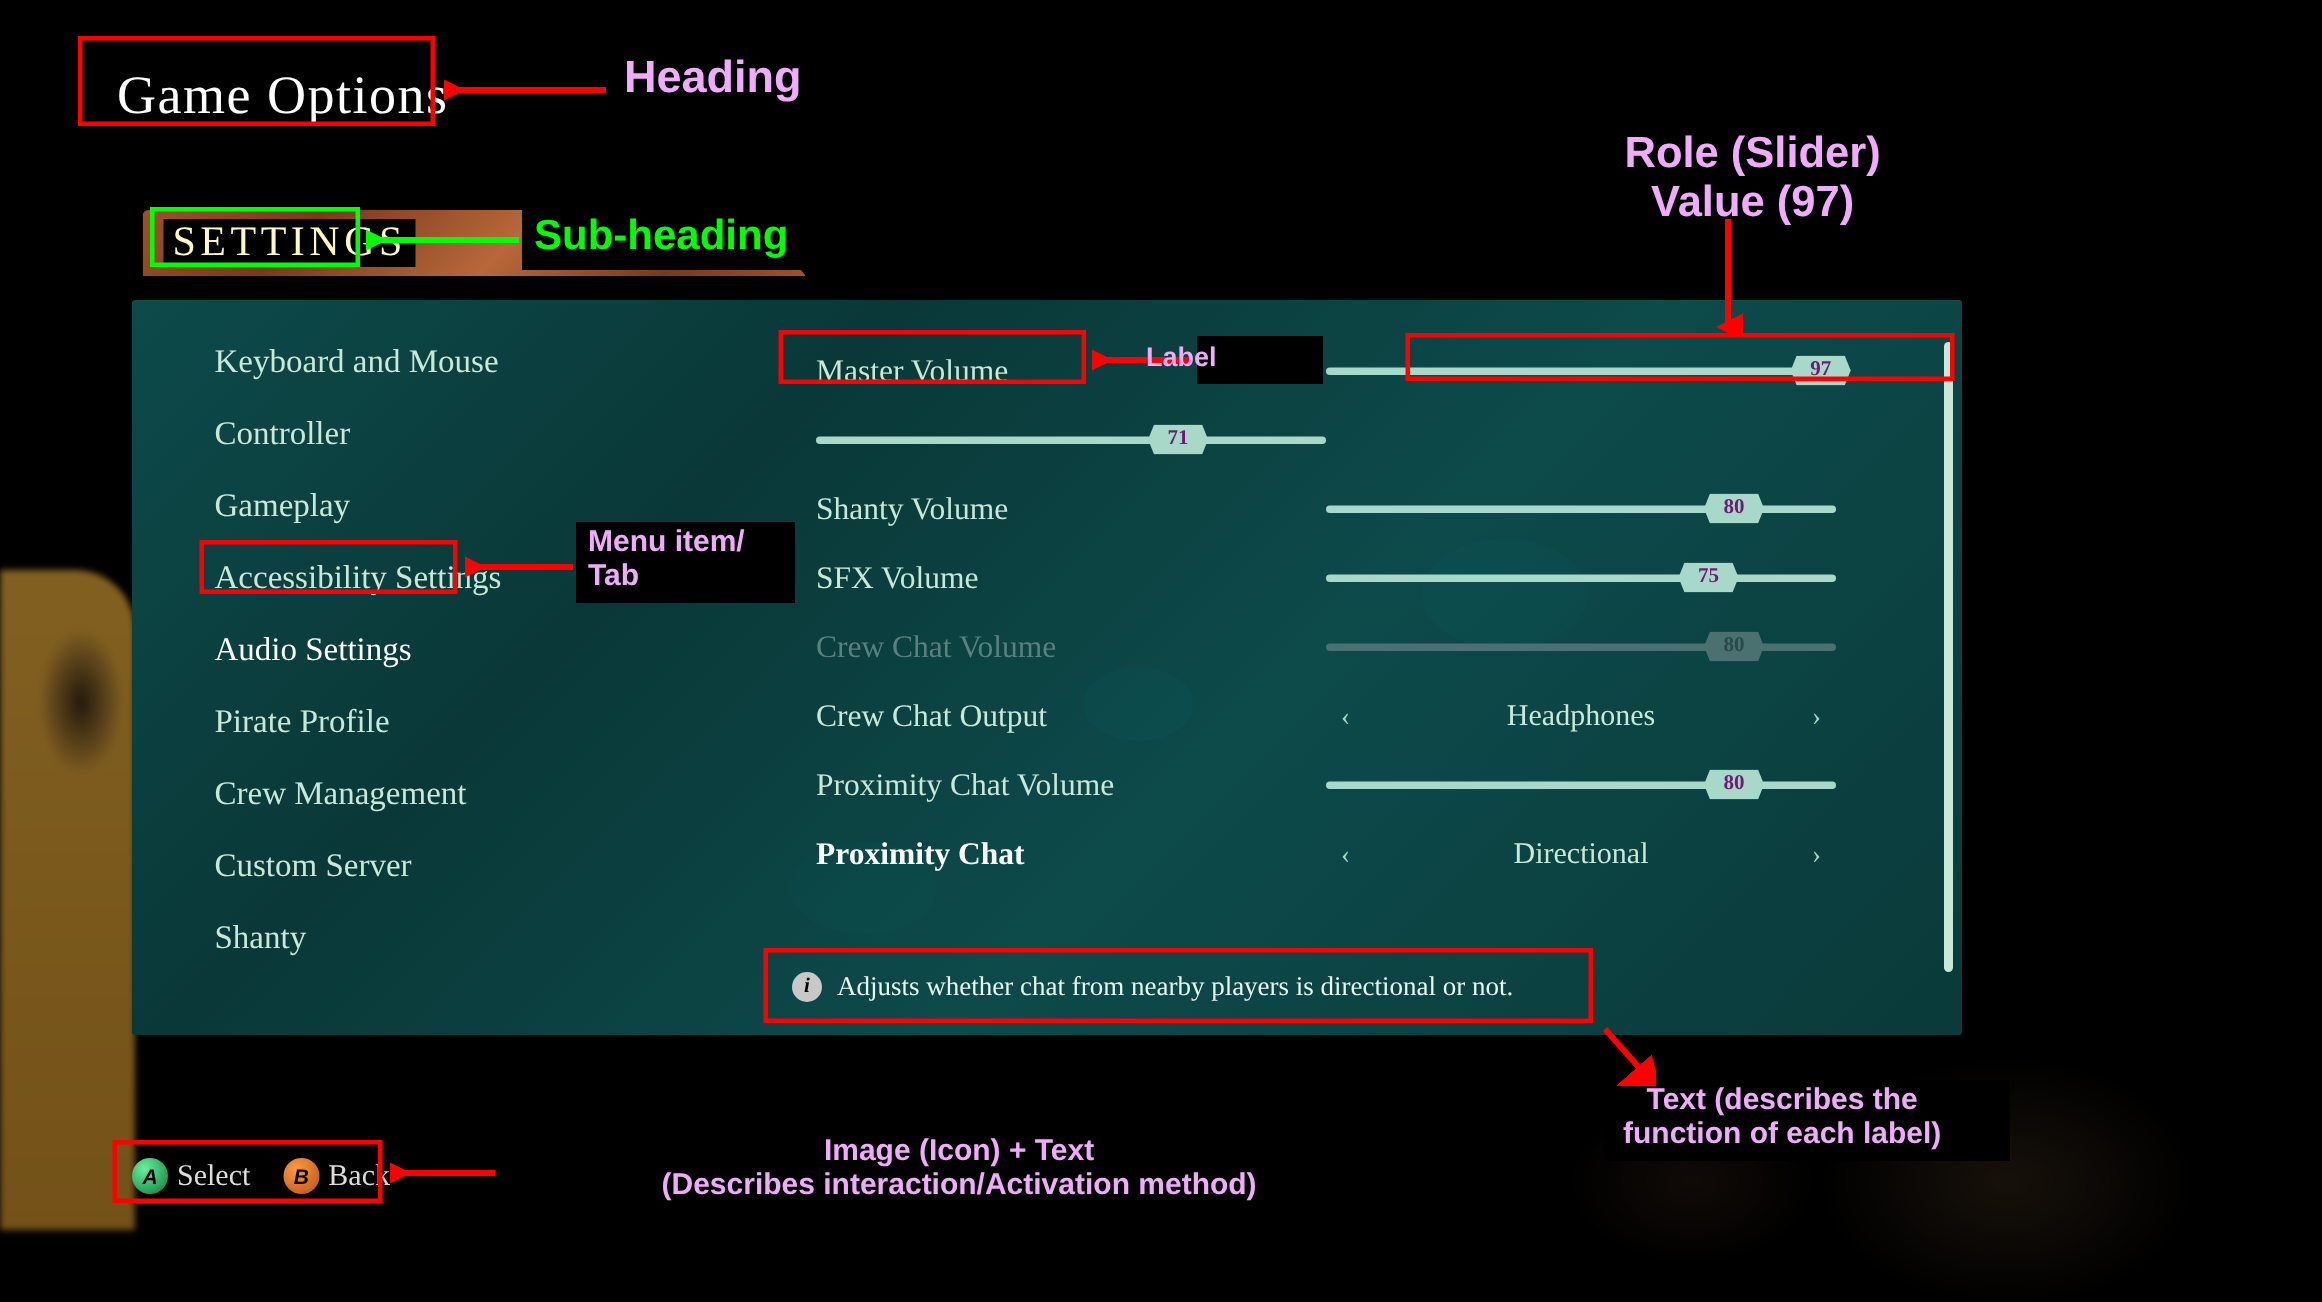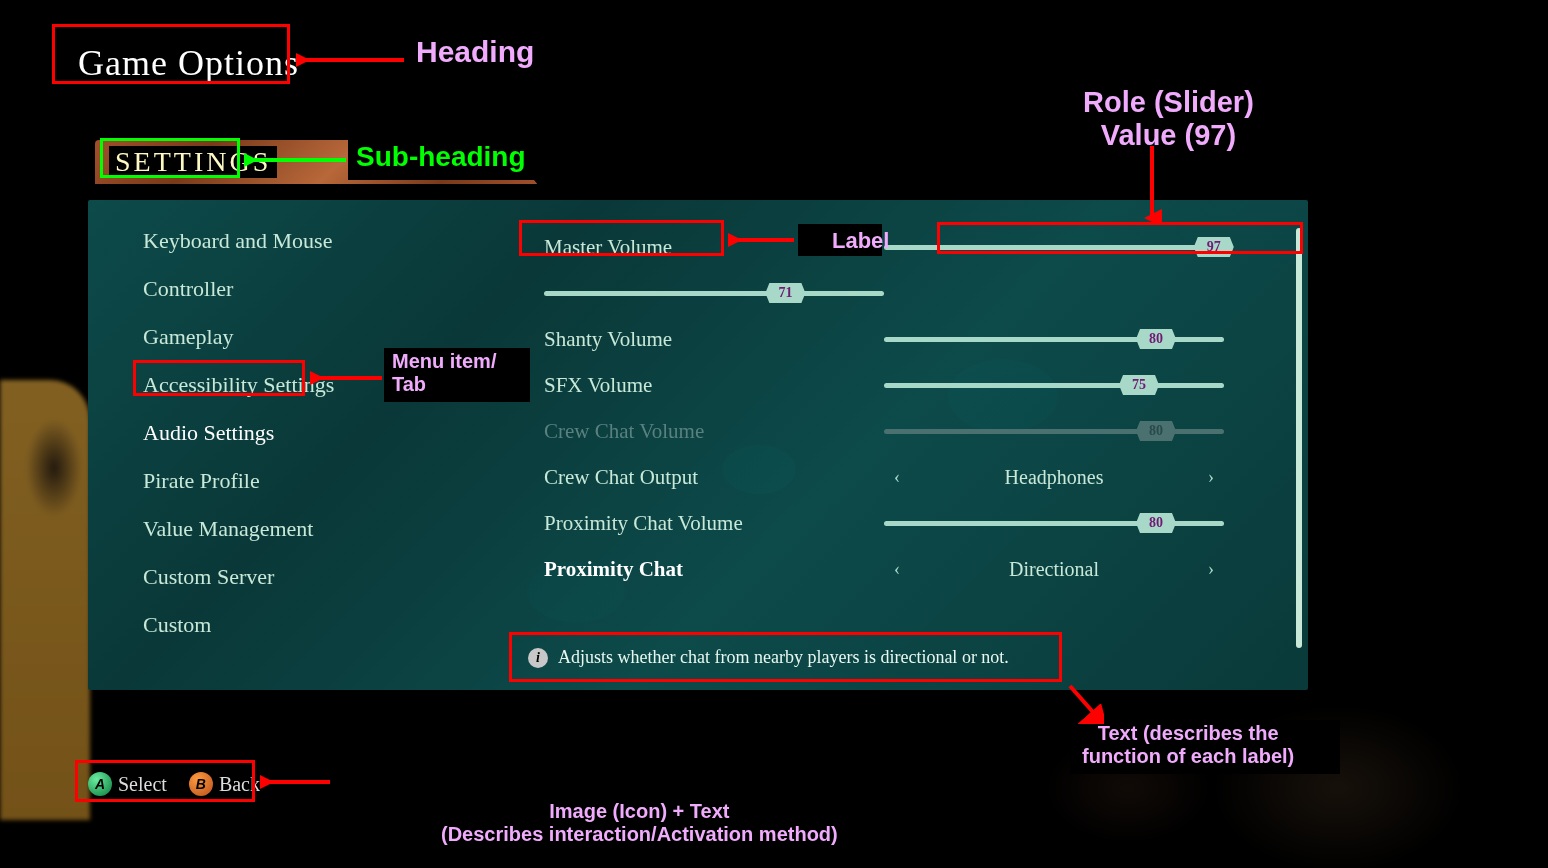--- a/index.html
+++ b/index.html
@@ -255,23 +255,23 @@
 <div class="settings-panel">
   <div class="panel-pattern"></div>
 
   <div class="sidebar" id="sidebar">
       <div class="sidebar-item"><span>Keyboard and Mouse</span></div>
       <div class="sidebar-item"><span>Controller</span></div>
       <div class="sidebar-item"><span>Gameplay</span></div>
       <div class="sidebar-item"><span>Accessibility Settings</span></div>
       <div class="sidebar-item active"><span>Audio Settings</span></div>
       <div class="sidebar-item"><span>Pirate Profile</span></div>
-      <div class="sidebar-item"><span>Value Management</span></div>
+      <div class="sidebar-item"><span>Crew Management</span></div>
       <div class="sidebar-item"><span>Custom Server</span></div>
-      <div class="sidebar-item"><span>Custom</span></div>
+      <div class="sidebar-item"><span>Shanty</span></div>
     </div>
 
   <div class="content" id="content">
       <div class="row">
         <div class="row-label">Master Volume</div>
         <div class="control">
           <div class="slider">
             <div class="slider-track"></div>
             <div class="slider-thumb" style="left: 97%;">97</div>
           </div>
@@ -399,21 +399,21 @@
       <marker id="ah-r-d" markerWidth="10" markerHeight="10" refX="5" refY="8" orient="auto">
         <path d="M0,0 L5,10 L10,0 Z" fill="#ff0000"></path>
       </marker>
     </defs>
   <line x1="10" y1="2" x2="10" y2="74" stroke="#ff0000" stroke-width="4" marker-end="url(#ah-r-d)"></line>
 </svg>
 <div class="annotation-box" style="top:222px; left:937px; width:366px; height:32px;"></div>
 
 <div class="annotation-box" style="top:220px; left:519px; width:205px; height:36px;"></div>
 <div class="black-box" style="top:224px; left:798px; width:84px; height:32px;"></div>
-<span class="annotation-text" style="top:228px; left:832px; font-size:22px;">Label</span>
+<span class="annotation-text" style="top:228px; left:764px; font-size:18px;">Label</span>
 <svg class="arrow" style="top:230px; left:728px; width:68px; height:20px;">
   <line x1="66" y1="10" x2="6" y2="10" stroke="#ff0000" stroke-width="4" marker-end="url(#ah-r-l)"></line>
 </svg>
 
 <div class="annotation-box" style="top:360px; left:133px; width:172px; height:36px;"></div>
 <div class="black-box" style="top:348px; left:384px; width:146px; height:54px;"></div>
 <span class="annotation-text" style="top:350px; left:392px; font-size:20px; white-space:pre; line-height:1.15;">Menu item/
 Tab</span>
 <svg class="arrow" style="top:368px; left:310px; width:74px; height:20px;">
   <line x1="72" y1="10" x2="6" y2="10" stroke="#ff0000" stroke-width="4" marker-end="url(#ah-r-l)"></line>
@@ -427,17 +427,17 @@
   <defs>
       <marker id="ah-r-ul" markerWidth="10" markerHeight="10" refX="3" refY="3" orient="auto-start-reverse">
         <path d="M0,0 L10,5 L0,10 Z" fill="#ff0000"></path>
       </marker>
     </defs>
   <line x1="36" y1="40" x2="6" y2="6" stroke="#ff0000" stroke-width="4" marker-start="url(#ah-r-ul)"></line>
 </svg>
 
 <div class="annotation-box" style="top:760px; left:75px; width:180px; height:42px;"></div>
 <div class="black-box" style="top:754px; left:333px; width:470px; height:56px;"></div>
-<span class="annotation-text" style="top:756px; left:441px; font-size:20px; white-space:pre; text-align:center; line-height:1.15;margin-top:44px;">Image (Icon) + Text
+<span class="annotation-text" style="top:756px; left:441px; font-size:20px; white-space:pre; text-align:center; line-height:1.15;">Image (Icon) + Text
 (Describes interaction/Activation method)</span>
 <svg class="arrow" style="top:772px; left:260px; width:72px; height:20px;">
   <line x1="70" y1="10" x2="6" y2="10" stroke="#ff0000" stroke-width="4" marker-end="url(#ah-r-l)"></line>
 </svg>
 
 </body></html>

